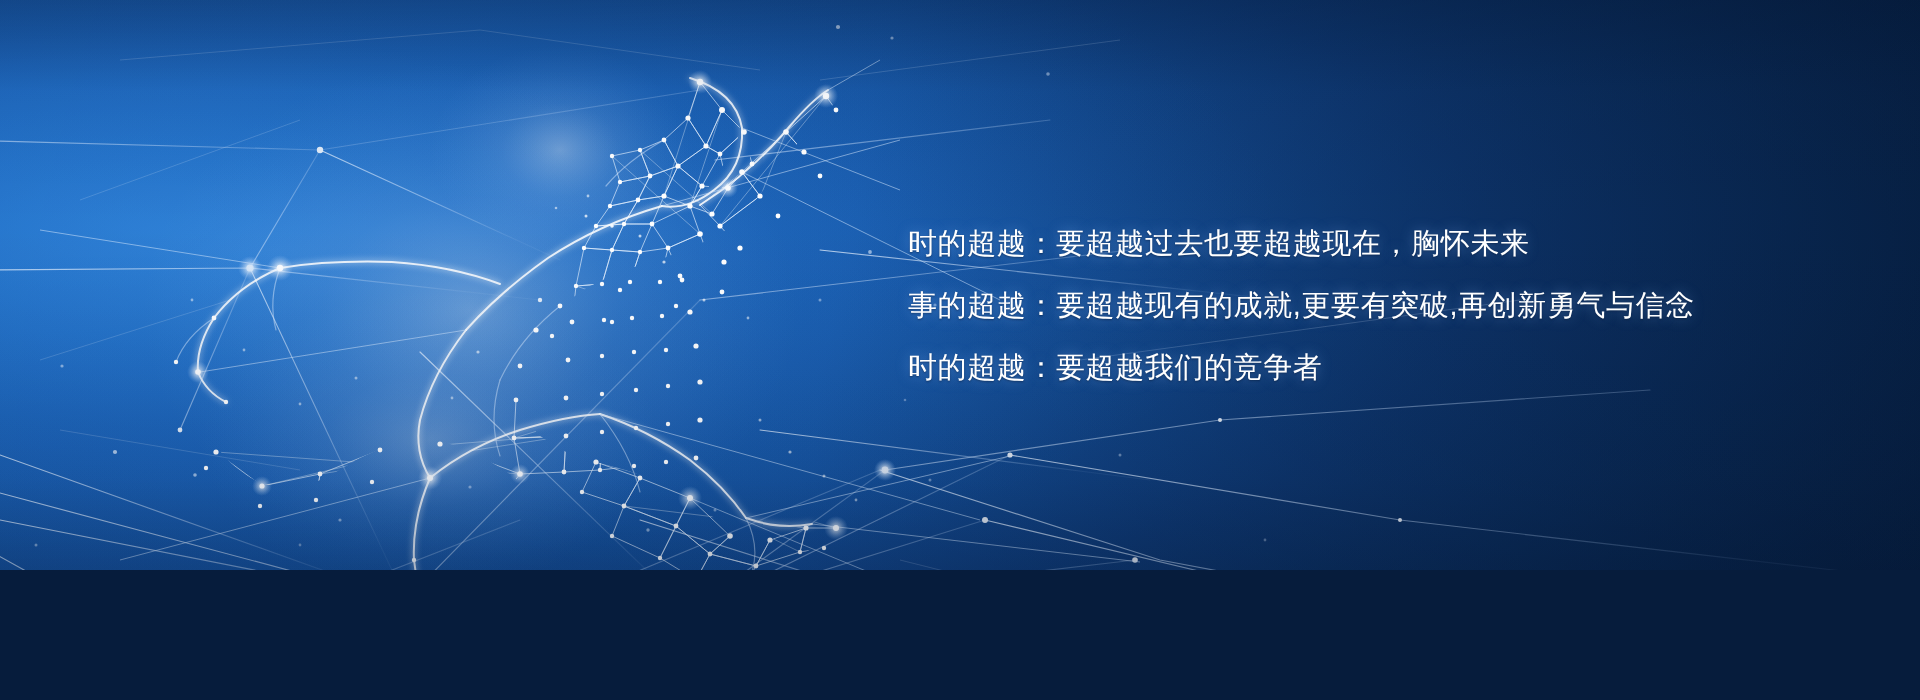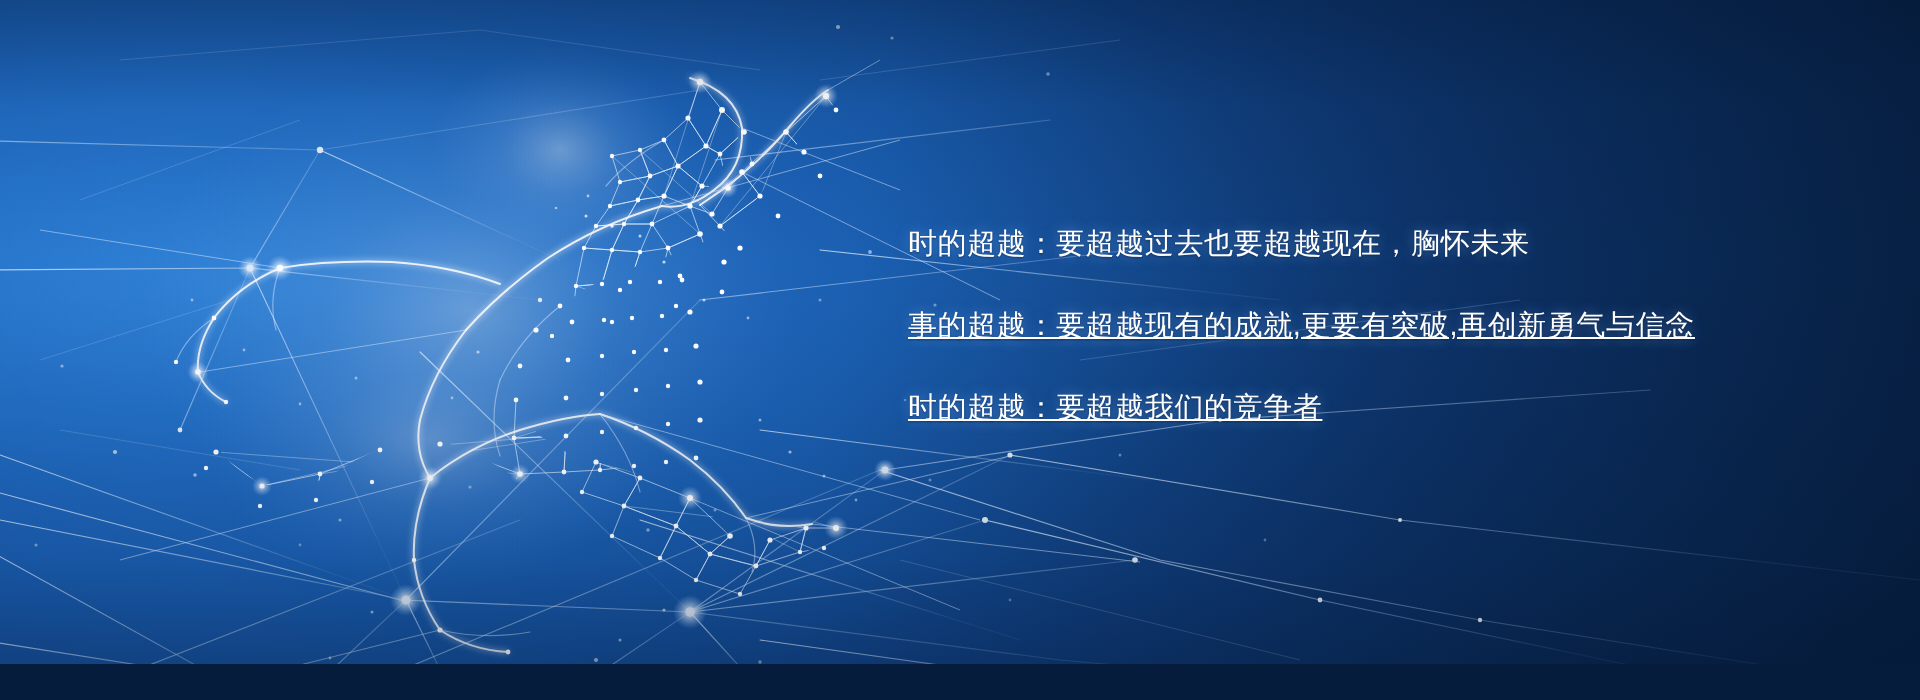--- a/index.html
+++ b/index.html
@@ -8,21 +8,21 @@
     padding: 0;
     background: #061c3c;
   }
   body {
     font-family: "Liberation Sans", "DejaVu Sans", sans-serif;
   }
 
   .banner {
     position: relative;
     width: 1920px;
-    height: 664px;
+    height: 570px;
     overflow: hidden;
     background-color: #0a2347;
   }
 
   
   .bg-base {
     position: absolute;
     inset: 0;
     background:
       radial-gradient(120% 135% at 14% 44%,
@@ -83,21 +83,21 @@
   }
   .text-line {
     color: #ffffff;
     font-size: 29px;
     line-height: 30px;
     letter-spacing: 0.6px;
     font-weight: 400;
     white-space: nowrap;
     text-shadow: 0 0 14px rgba(130,185,255,0.45), 0 1px 2px rgba(0,16,40,0.5);
   }
-  .text-line + .text-line { margin-top: 52px; text-decoration: underline; }
+  .text-line + .text-line { margin-top: 32px; }
 </style>
 </head>
 <body>
 
 <div class="banner">
 
   <div class="bg-base"></div>
   <div class="bg-vignette"></div>
 
   <svg class="art art-bgnet" viewBox="0 0 1920 700" preserveAspectRatio="none" aria-hidden="true">

